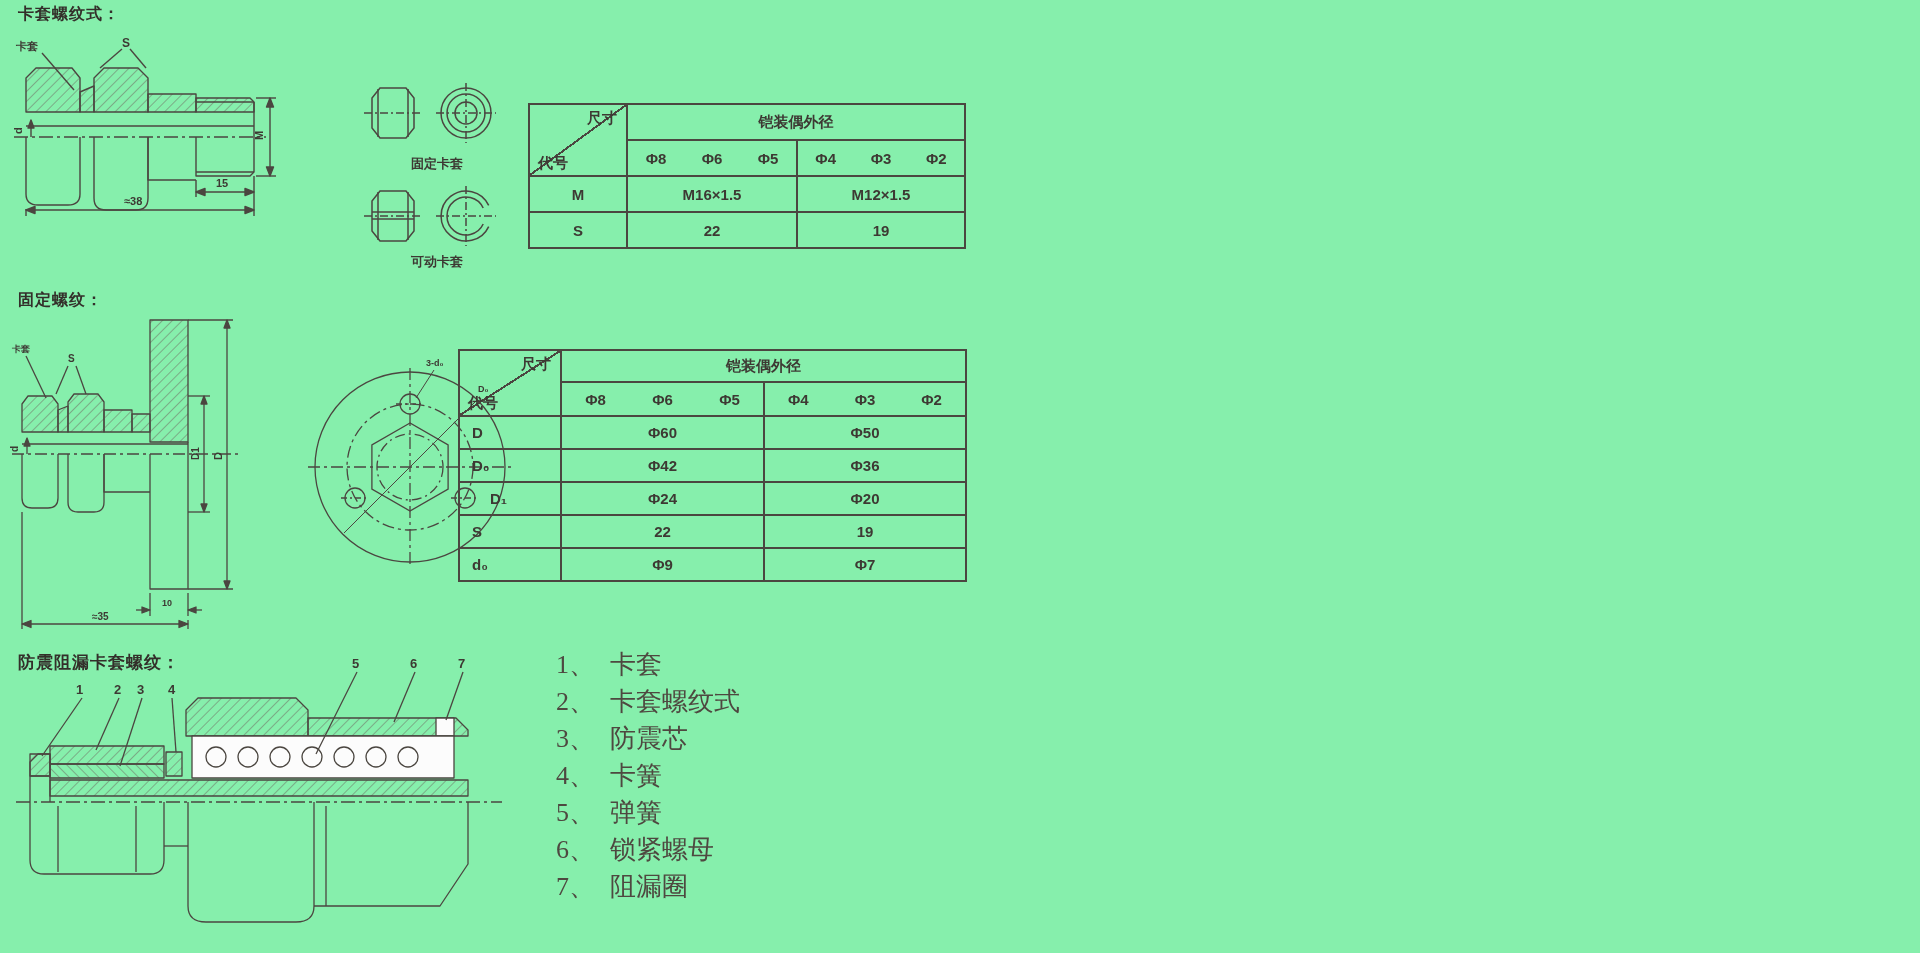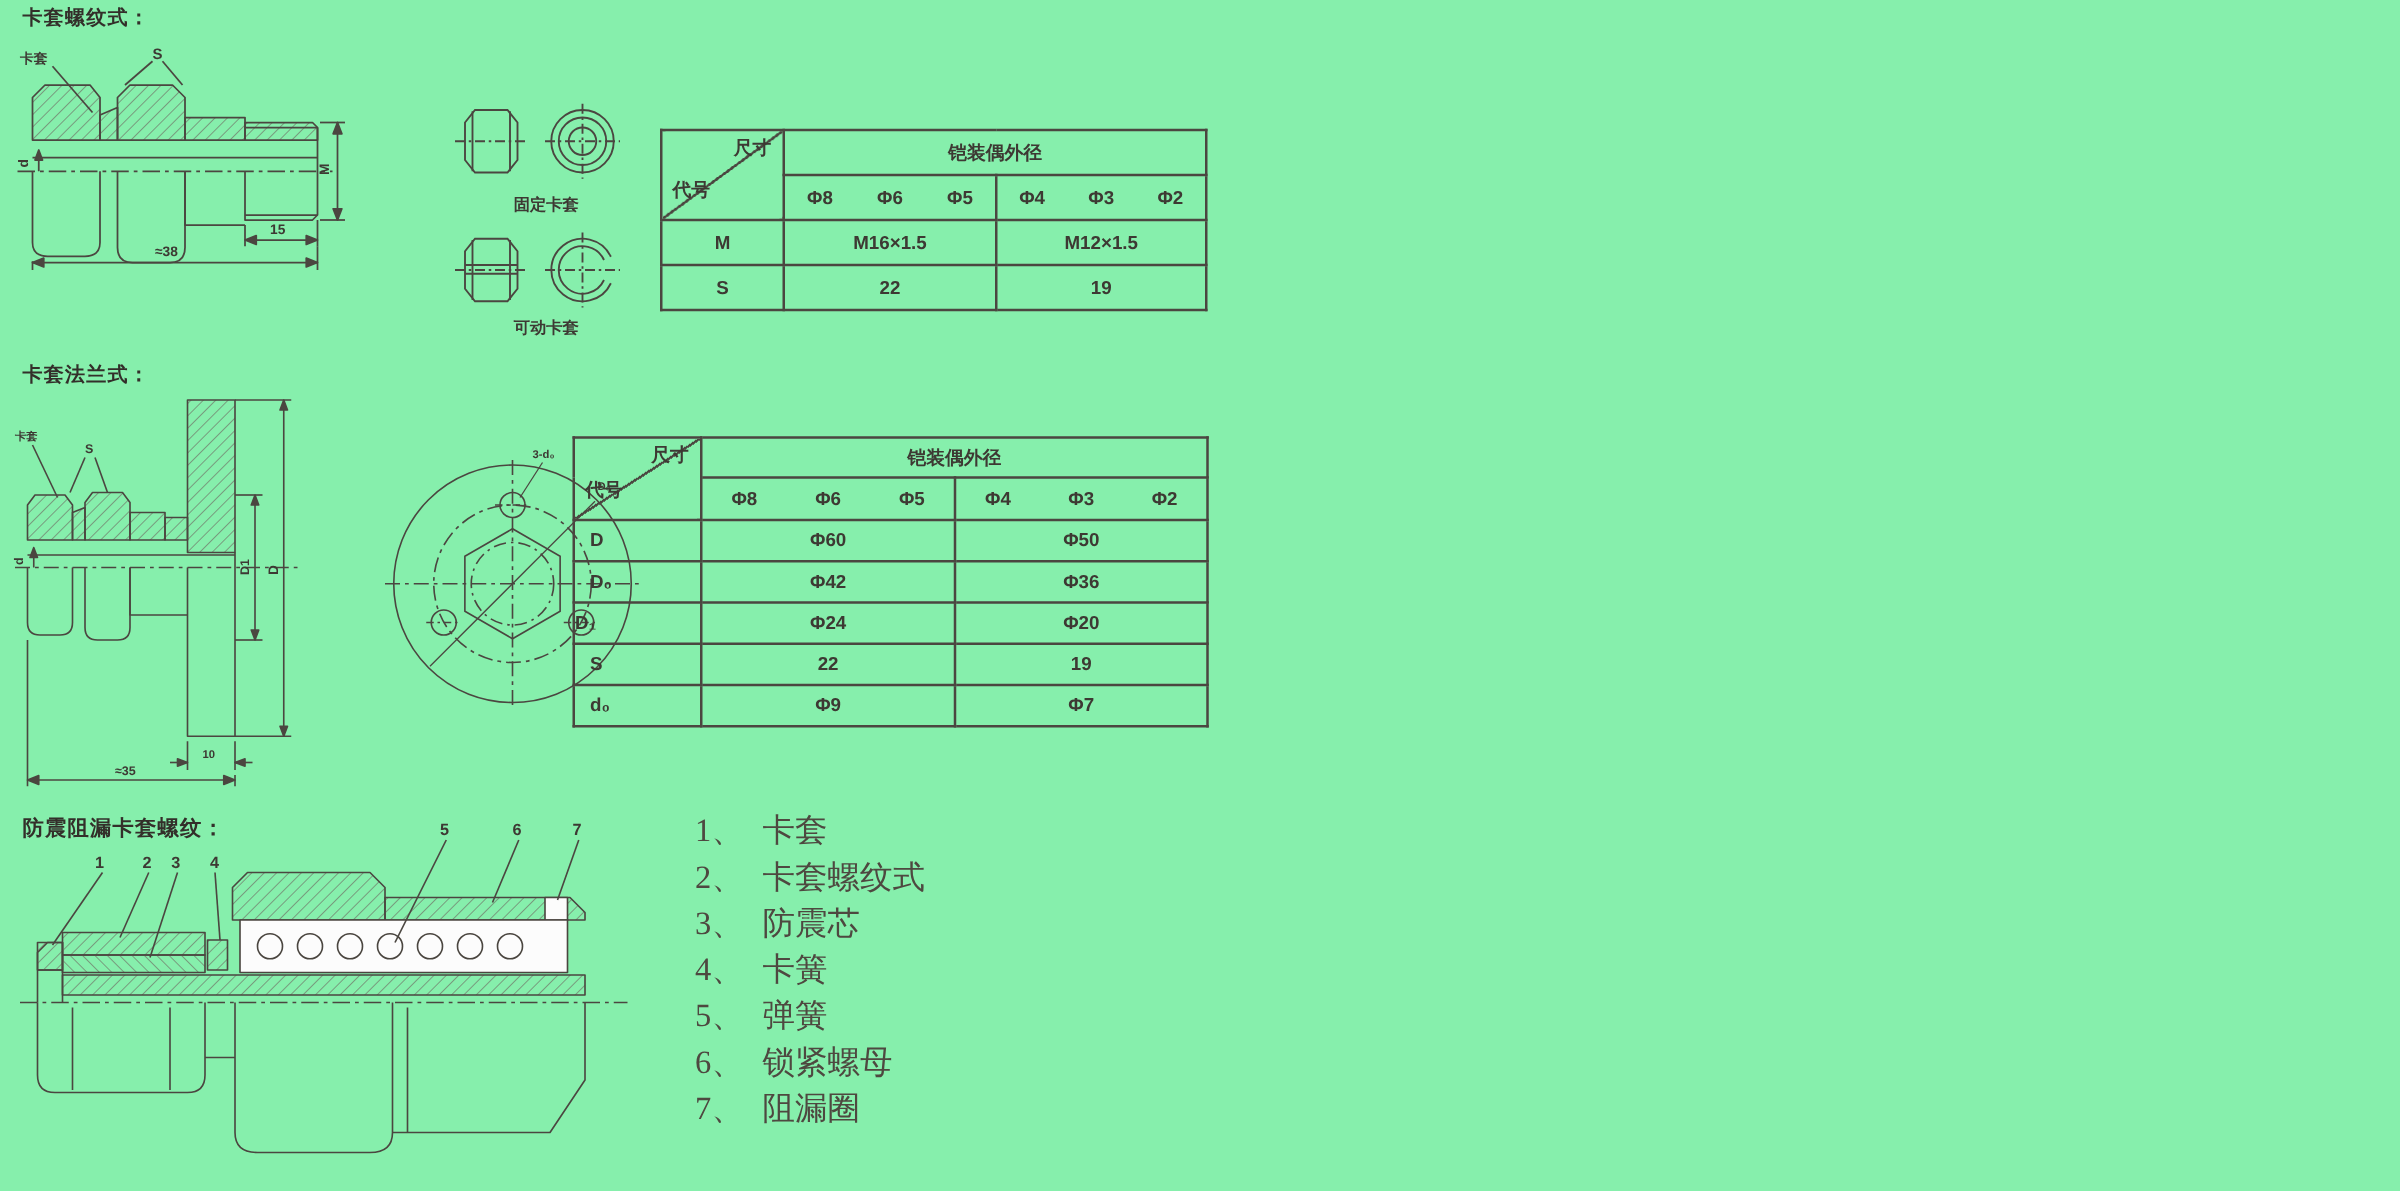--- a/index.html
+++ b/index.html
@@ -8,21 +8,21 @@
   .sec-title{position:absolute;font-size:16px;font-weight:700;letter-spacing:1px;color:#332f2a;}
   
   table.spec{position:absolute;border-collapse:collapse;table-layout:fixed;
              font-family:Liberation Sans, sans-serif;font-weight:700;color:#3d3933;}
   table.spec td{border:2px solid #4b4640;text-align:center;vertical-align:middle;padding:0;font-size:15px;}
   td.corner{position:relative;
     background-image:linear-gradient(to bottom right,
       transparent calc(50% - 1px), #4b4640 calc(50% - 1px),
       #4b4640 calc(50% + 1px), transparent calc(50% + 1px));}
   td.corner .ct{position:absolute;top:4px;right:9px;font-size:15px;}
-  td.corner .cb{position:absolute;bottom:13px;left:8px;font-size:15px;}
+  td.corner .cb{position:absolute;bottom:2px;left:8px;font-size:15px;}
   .phiwrap{display:flex;justify-content:space-around;align-items:center;width:100%;}
   
   svg{position:absolute;overflow:visible;}
   svg text{font-family:"Liberation Sans",sans-serif;font-weight:700;fill:#3d3933;stroke:none;}
   
   #parts{position:absolute;left:556px;top:646px;font-family:"Liberation Serif",serif;
          font-size:26px;color:#4e4840;}
   #parts .part{display:flex;height:37px;align-items:center;}
   #parts .num{width:54px;}
 </style>
@@ -170,21 +170,21 @@
       <td>M12×1.5</td>
     </tr>
     <tr style="height:36px">
       <td>S</td>
       <td>22</td>
       <td>19</td>
     </tr>
     </tbody>
   </table>
 
-  <div class="sec-title" style="left:18px;top:290px">卡套法兰式：</div>
+  <div class="sec-title" style="left:18px;top:290px">固定螺纹：</div>
 
   <svg style="left:12px;top:302px" width="235" height="330" viewBox="0 0 235 330">
     <g stroke="#4b4640" stroke-width="1.3" fill="none" stroke-linejoin="round">
       <path d="M10,130 V102 L16,94 H40 L46,102 V130 Z" fill="url(#hA)"></path>
       <path d="M46,130 V108 L56,104 V130 Z" fill="url(#hA)"></path>
       <path d="M56,130 V100 L62,92 H86 L92,100 V130 Z" fill="url(#hA)"></path>
       <path d="M92,130 V108 H120 V130 Z" fill="url(#hA)"></path>
       <path d="M120,130 V112 H138 V130 Z" fill="url(#hA)"></path>
       <path d="M138,140 V18 H176 V140 Z" fill="url(#hA)"></path>
       <line x1="10" y1="142" x2="176" y2="142"></line>
@@ -292,21 +292,21 @@
       <td style="text-align:left;padding-left:12px">D</td>
       <td>Φ60</td>
       <td>Φ50</td>
     </tr>
     <tr style="height:33px">
       <td style="text-align:left;padding-left:12px">D₀</td>
       <td>Φ42</td>
       <td>Φ36</td>
     </tr>
     <tr style="height:33px">
-      <td style="text-align:left;padding-left:0">D₁</td>
+      <td style="text-align:left;padding-left:30px">D₁</td>
       <td>Φ24</td>
       <td>Φ20</td>
     </tr>
     <tr style="height:33px">
       <td style="text-align:left;padding-left:12px">S</td>
       <td>22</td>
       <td>19</td>
     </tr>
     <tr style="height:33px">
       <td style="text-align:left;padding-left:12px">d₀</td>

